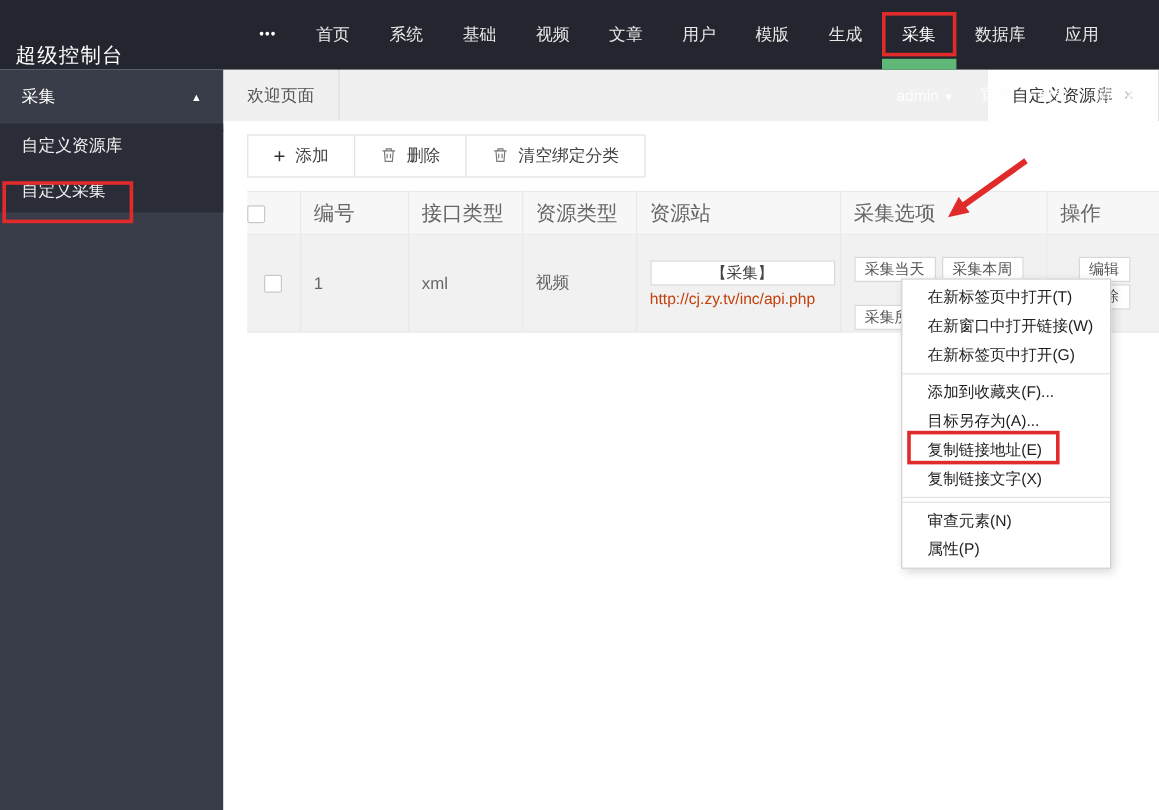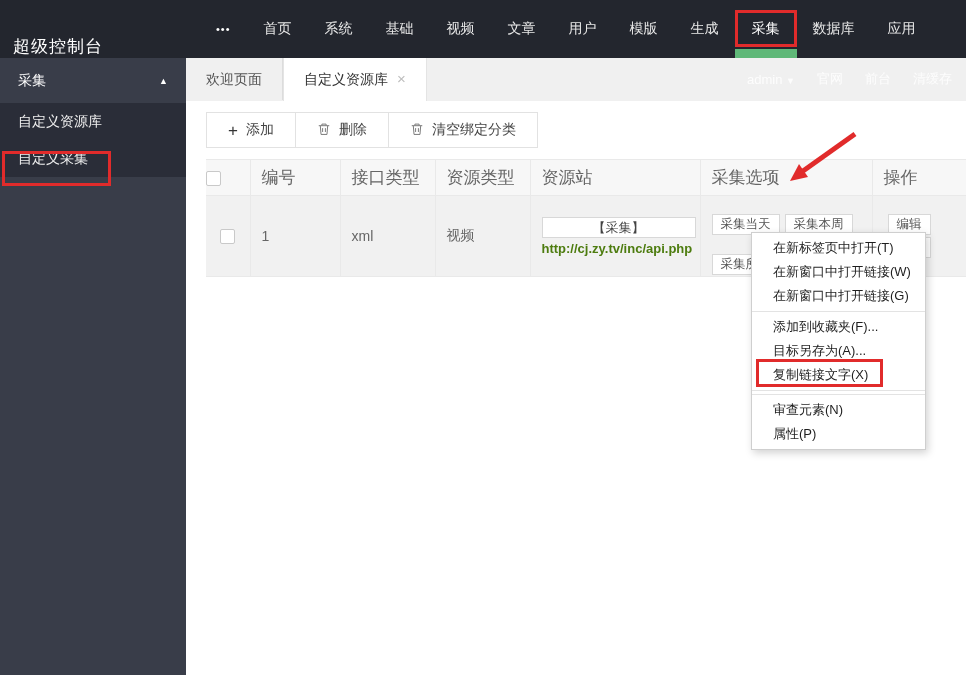--- a/index.html
+++ b/index.html
@@ -22,21 +22,21 @@
   .sidebar { position:absolute; top:58px; left:0; width:186px; bottom:0; background:#393D49; z-index:4; }
   .side-header { height:45px; display:flex; align-items:center; justify-content:space-between;
                  padding:0 18px; color:#fff; font-size:14px; cursor:pointer; }
   .caret-up { font-size:9px; color:#fff; }
   .side-sub { background:#2A2D38; position:relative; }
   .side-item { height:37px; line-height:37px; padding-left:18px; color:#efefef; font-size:14px; cursor:pointer; }
   .frame-side { left:2px; top:48px; width:109px; height:35px; }
 
   
   .main { position:absolute; left:186px; top:58px; right:0; bottom:0; }
-  .tabbar { position:relative; height:52px; background:#f0f0f0; display:flex; border-bottom:2px solid #404040; }
+  .tabbar { position:relative; height:52px; background:#f0f0f0; display:flex; border-bottom:2px solid #404040;justify-content:space-between; }
   .tab { height:42px; line-height:42px; padding:0 20px; font-size:14px; color:#555;
          border-right:1px solid #dcdcdc; cursor:pointer; white-space:nowrap; }
   .tab.active { background:#fff; color:#333; height:43px; border-right:1px solid #e4e4e4; border-left:1px solid #e4e4e4; }
   .tab-close { color:#bdbdbd; font-size:15px; margin-left:9px; cursor:pointer; }
   .userbar { position:absolute; right:14px; top:0; height:42px; display:flex; align-items:center;
              gap:22px; color:#fdfdfd; font-size:13px; }
   .userbar .ub { cursor:pointer; white-space:nowrap; }
   .ub .dcaret { font-size:9px; }
 
   .content { position:absolute; top:43px; left:0; right:0; bottom:0; background:#fff;
@@ -57,24 +57,24 @@
   .grid th, .grid td { border-right:1px solid #e9e9e9; }
   .grid thead tr { background:#f7f7f7; height:36px; border-top:1px solid #e9e9e9; border-bottom:1px solid #e9e9e9; }
   .grid th { font-weight:400; color:#666; font-size:17px; text-align:left; padding-left:11px; }
   .grid tbody tr { background:#f1f1f1; height:58px; border-bottom:1px solid #e9e9e9; }
   .grid td { font-size:14px; color:#666; padding-left:11px; vertical-align:middle; }
   .cbcell { text-align:center; padding-left:0 !important; }
   .cbx { display:inline-block; width:15px; height:15px; background:#fff; border:1px solid #c9c9c9;
          border-radius:2px; vertical-align:middle; cursor:pointer; }
   .src-box { width:154px; height:21px; line-height:19px; border:1px solid #d8d8d8; background:#fff;
              text-align:center; font-size:13px; color:#444; margin-bottom:3px; cursor:pointer; }
-  .src-url { font-size:13px; color:#4d7c0f; cursor:pointer;font-weight:bold; }
+  .src-url { font-size:13px; color:#c2410c; cursor:pointer; }
   .mini { display:inline-block; padding:1px 8px; border:1px solid #d8d8d8; background:#fff;
           font-size:12.5px; color:#555; margin:18px 5px 1px 0; cursor:pointer; white-space:nowrap; }
-  .op .mini { display:block; width:fit-content; margin:2px 4px; }
+  .op .mini { display:block; width:fit-content; margin:2px 15px; }
 
   
   .ctx { position:absolute; left:751px; top:232px; width:175px; background:#fff;
          border:1px solid #cfcfcf; box-shadow:2px 3px 8px rgba(0,0,0,0.18); padding:3px 0; z-index:50; }
   .ctx-item { height:24px; line-height:24px; padding-left:21px; font-size:13px; color:#1e1e1e;
               white-space:nowrap; cursor:pointer; }
   .ctx-sep { border-top:1px solid #e3e3e3; margin:3px 0; }
   .frame-ctx { left:4px; top:126px; width:127px; height:28px; }
 
   
@@ -197,24 +197,25 @@
           </td>
         </tr>
       </tbody>
     </table>
   </div>
 </div>
 
 <div class="ctx">
   <div class="ctx-item">在新标签页中打开(T)</div>
   <div class="ctx-item">在新窗口中打开链接(W)</div>
-  <div class="ctx-item">在新窗口中打开链接(G)</div>
+  <div class="ctx-item">在新标签页中打开(G)</div>
   <div class="ctx-sep"></div>
   <div class="ctx-item">添加到收藏夹(F)...</div>
   <div class="ctx-item">目标另存为(A)...</div>
+  <div class="ctx-item">复制链接地址(E)</div>
   <div class="ctx-item">复制链接文字(X)</div>
   <div class="ctx-sep"></div>
   <div class="ctx-sep"></div>
   <div class="ctx-item">审查元素(N)</div>
   <div class="ctx-item">属性(P)</div>
   <div class="frame frame-ctx"></div>
 </div>
 
 <svg class="arrow-svg" width="85" height="62">
   <line x1="75" y1="10" x2="23" y2="47" stroke="#E12B2B" stroke-width="5"></line>

